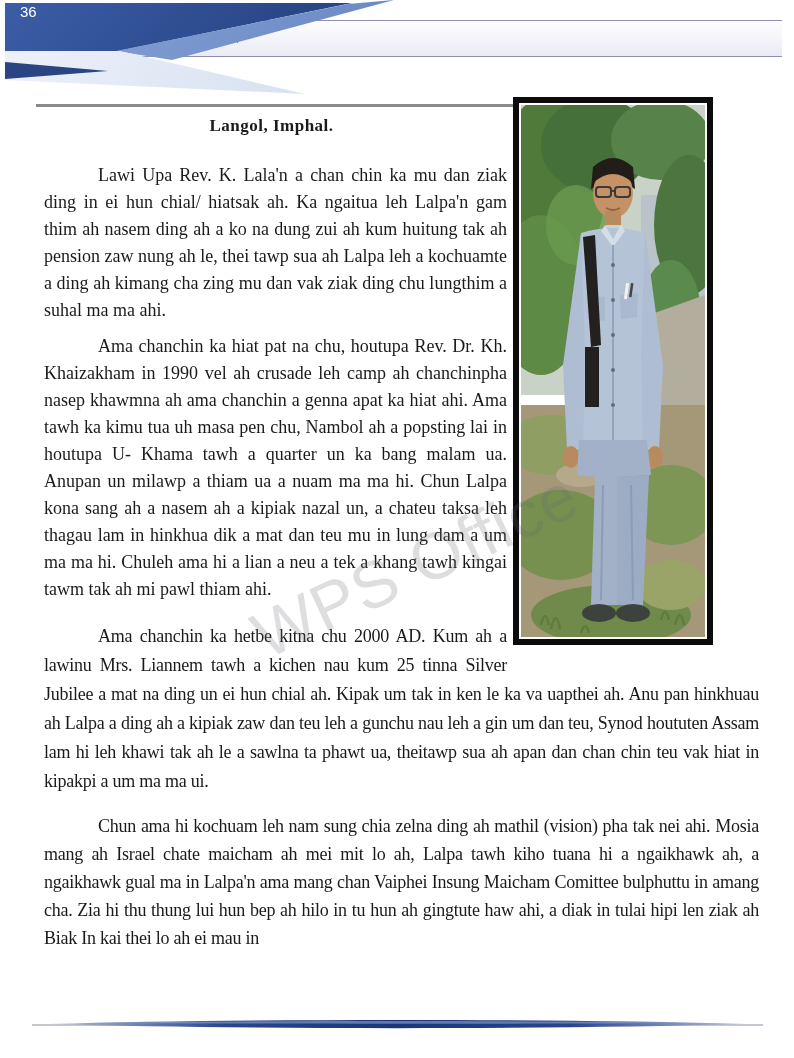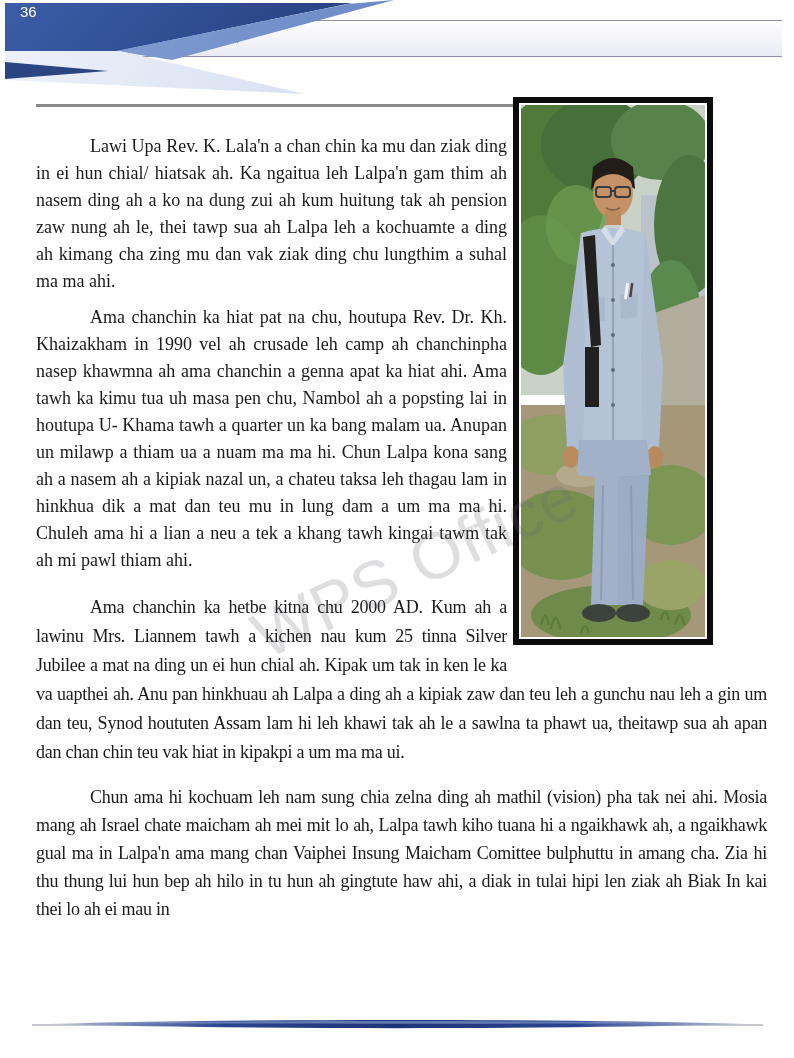--- a/index.html
+++ b/index.html
@@ -58,21 +58,21 @@
     margin:8px 0 0 0; text-align:center;
     font-size:19px; font-weight:bold; letter-spacing:0.6px;
     color:#111;
   }
   .title-rule { width:479px; height:3px; background:#8a8a8a; margin-top:7px; }
   .art-subtitle {
     margin:9px 0 0 0; text-align:center;
     font-size:17px; font-weight:bold; letter-spacing:0.5px;
   }
   p.body-p {
-    margin:0; text-align:justify; text-indent:54px;
+    margin:8px; text-align:justify; text-indent:54px;
     font-size:18px; line-height:27px;
   }
   p.p1 { margin-top:26px; }
   p.p2 { margin-top:9px; }
   p.p3 { margin-top:19px; line-height:29px; letter-spacing:-0.25px; }
   p.p4 { margin-top:16px; line-height:28px; letter-spacing:-0.25px; }
 
   
   .watermark {
     position:absolute; left:195px; top:445px; width:440px; height:240px;
@@ -180,20 +180,21 @@
 
           <ellipse cx="78" cy="508" rx="17" ry="9" fill="#3c423c"></ellipse>
           <ellipse cx="112" cy="508" rx="17" ry="9" fill="#3c423c"></ellipse>
         </g>
 
         <path d="M20,520 q4,-18 8,0 M30,524 q5,-22 9,0 M140,515 q4,-16 8,0 M154,520 q5,-20 9,0 M60,528 q4,-14 8,0" stroke="#5d7c3e" stroke-width="2.5" fill="none"></path>
       </svg>
     </div>
 
     <div class="title-rule"></div>
+    <h2 class="art-subtitle">Langol, Imphal.</h2>
 
     <p class="body-p p1">Lawi Upa Rev. K. Lala'n a chan chin ka mu dan ziak ding in ei hun chial/ hiatsak ah. Ka ngaitua leh Lalpa'n gam thim ah nasem ding ah a ko na dung zui ah kum huitung tak ah pension zaw nung ah le, thei tawp sua ah Lalpa leh a kochuamte a ding ah kimang cha zing mu dan vak ziak ding chu lungthim a suhal ma ma ahi.</p>
     <p class="body-p p2">Ama chanchin ka hiat pat na chu, houtupa Rev. Dr. Kh. Khaizakham in 1990 vel ah crusade leh camp ah chanchinpha nasep khawmna ah ama chanchin a genna apat ka hiat ahi. Ama tawh ka kimu tua uh masa pen chu, Nambol ah a popsting lai in houtupa U- Khama tawh a quarter un ka bang malam ua. Anupan un milawp a thiam ua a nuam ma ma hi. Chun Lalpa kona sang ah a nasem ah a kipiak nazal un, a chateu taksa leh thagau lam in hinkhua dik a mat dan teu mu in lung dam a um ma ma hi. Chuleh ama hi a lian a neu a tek a khang tawh kingai tawm tak ah mi pawl thiam ahi.</p>
     <p class="body-p p3">Ama chanchin ka hetbe kitna chu 2000 AD. Kum ah a lawinu Mrs. Liannem tawh a kichen nau kum 25 tinna Silver Jubilee a mat na ding un ei hun chial ah. Kipak um tak in ken le ka va uapthei ah. Anu pan hinkhuau ah Lalpa a ding ah a kipiak zaw dan teu leh a gunchu nau leh a gin um dan teu, Synod hoututen Assam lam hi leh khawi tak ah le a sawlna ta phawt ua, theitawp sua ah apan dan chan chin teu vak hiat in kipakpi a um ma ma ui.</p>
     <p class="body-p p4">Chun ama hi kochuam leh nam sung chia zelna ding ah mathil (vision) pha tak nei ahi. Mosia mang ah Israel chate maicham ah mei mit lo ah, Lalpa tawh kiho tuana hi a ngaikhawk ah, a ngaikhawk gual ma in Lalpa'n ama mang chan Vaiphei Insung Maicham Comittee bulphuttu in amang cha. Zia hi thu thung lui hun bep ah hilo in tu hun ah gingtute haw ahi, a diak in tulai hipi len ziak ah Biak In kai thei lo ah ei mau in</p>
   </div>
 
   <div class="watermark">WPS Office</div>
 
   <div class="footer-line"></div>

